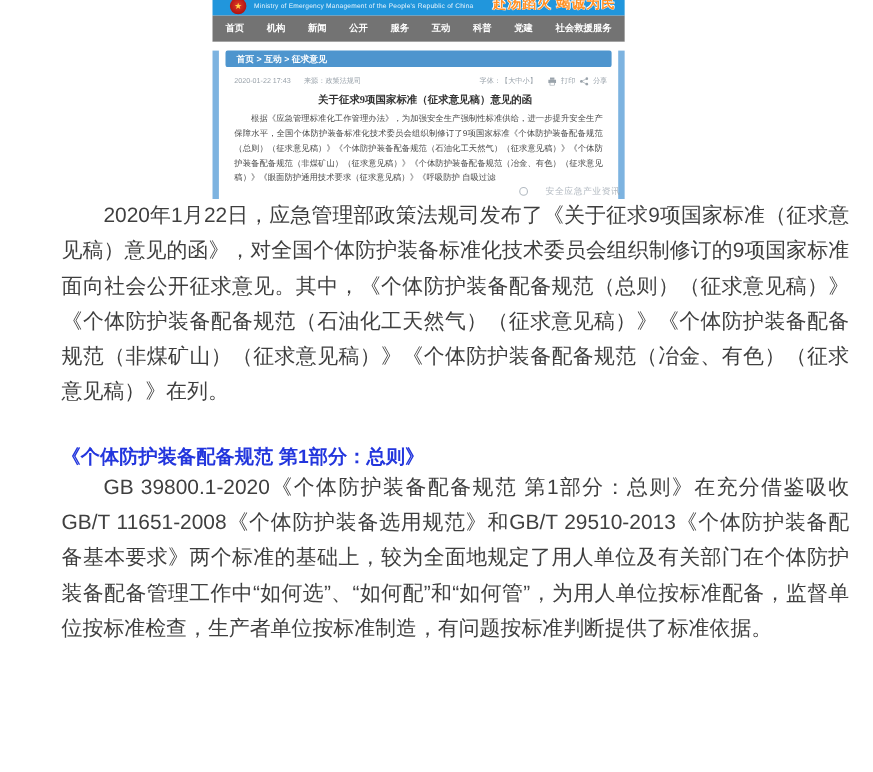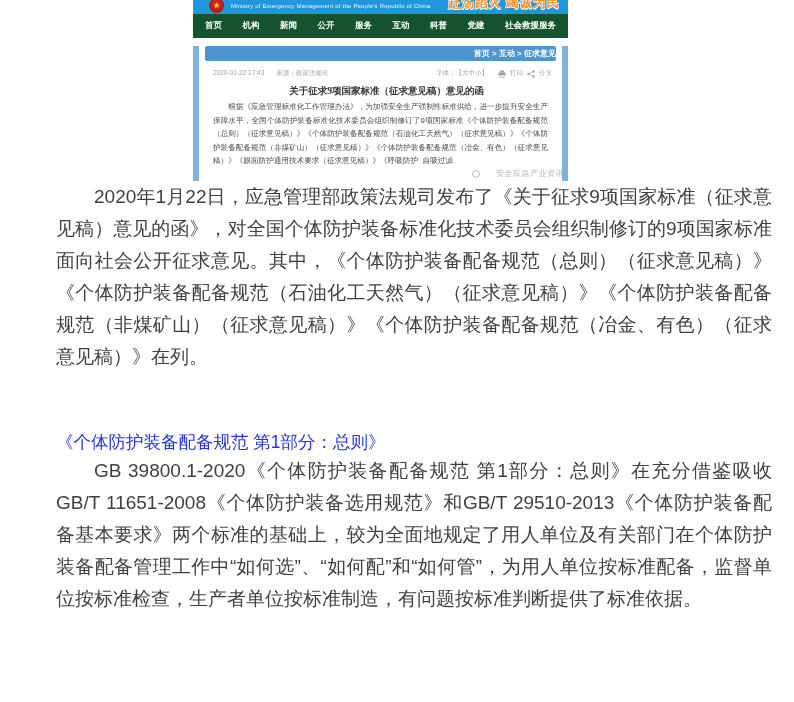--- a/index.html
+++ b/index.html
@@ -18,59 +18,58 @@
     background:radial-gradient(circle at 50% 45%, #e03a2a 0%, #b01410 70%);
     color:#ffd54a; font-size:8px; line-height:15px; text-align:center; overflow:hidden;
   }
   .ministry-en { position:absolute; left:38px; top:3px; font-size:6px; letter-spacing:.2px; color:#e9f5fd; white-space:nowrap; }
   .slogan {
     position:absolute; right:8px; top:-5px; white-space:nowrap;
     font-family:"Liberation Serif", serif; font-weight:bold; font-size:12.5px; letter-spacing:1px;
     color:#ff9126; text-shadow:0.5px 0.5px 0 #fff,-0.5px -0.5px 0 #fff,0.5px -0.5px 0 #fff,-0.5px 0.5px 0 #fff;
   }
 
-  .shot-nav { height:24px; background:#14532d; display:flex; align-items:center; justify-content:space-between; padding:0 12px; }
+  .shot-nav { height:24px; background:#737373; display:flex; align-items:center; justify-content:space-between; padding:0 12px; }
   .shot-nav span { color:#ffffff; font-size:8.5px; font-weight:bold; white-space:nowrap; }
 
   .shot-lower { position:relative; height:143px; background:#ffffff; }
   .strip { position:absolute; top:8px; bottom:0; width:6px; background:#7db3e0; }
   .strip.left { left:0; } .strip.right { right:0; }
 
   .crumb {
     position:absolute; left:12px; right:12px; top:8px; height:15px; border-radius:2px;
     background:#4e95ce; color:#fff; font-size:8px; font-weight:bold; line-height:15px; padding-left:10px;
     box-sizing:border-box;
-    text-align:right;
   }
 
   .meta { position:absolute; left:20px; right:16px; top:31px; display:flex; justify-content:space-between; align-items:center;
           color:#9aa3ab; font-size:6.5px; }
   .meta-left span { margin-right:12px; }
   .meta-right { display:flex; align-items:center; gap:4px; }
   .meta-right .lbl { margin-right:6px; }
   .mini-icon { width:8px; height:8px; display:inline-block; }
   .mini-icon svg { display:block; }
 
   .shot-title { position:absolute; left:0; right:0; top:47px; text-align:center;
     font-family:"Liberation Serif", serif; font-weight:bold; font-size:9.5px; color:#333;margin-left:12px; }
 
   .shot-body { position:absolute; left:20px; right:20px; top:63px;
-    font-family:Liberation Mono, monospace; font-size:7.6px; line-height:13.5px; color:#4a4a4a;
+    font-family:Liberation Sans, sans-serif; font-size:7.6px; line-height:13.5px; color:#4a4a4a;
     text-align:justify; text-indent:2em; }
 
   .watermark { position:absolute; right:4px; bottom:2px; display:flex; align-items:center; gap:16px;
     color:#98a2ac; opacity:.75; font-size:8px; letter-spacing:.5px; }
   .wm-logo { width:8px; height:8px; border:1px solid #98a2ac; border-radius:50%; box-sizing:border-box; }
 
   
   .article { position:absolute; left:56px; top:181px; width:716px;
     color:#3f3f3f; font-size:19px; line-height:32px; text-align:justify; }
   .article p { margin:0; text-indent:2em; }
   .p1 { margin-top:24px; }
-  .section-heading { margin:56px 0 0 0; text-indent:0; color:#2336dd; font-size:17.5px; font-weight:normal; line-height:26px; }
+  .section-heading { margin:29px 0 0 0; text-indent:0; color:#2336dd; font-size:17.5px; font-weight:bold; line-height:26px; }
   .p2 { margin-top:26px; }
   .p3 { margin-top:26px; }
 </style>
 </head>
 <body>
 
 <div class="shot">
 
   <div class="shot-band">
     <div class="emblem">★</div>

